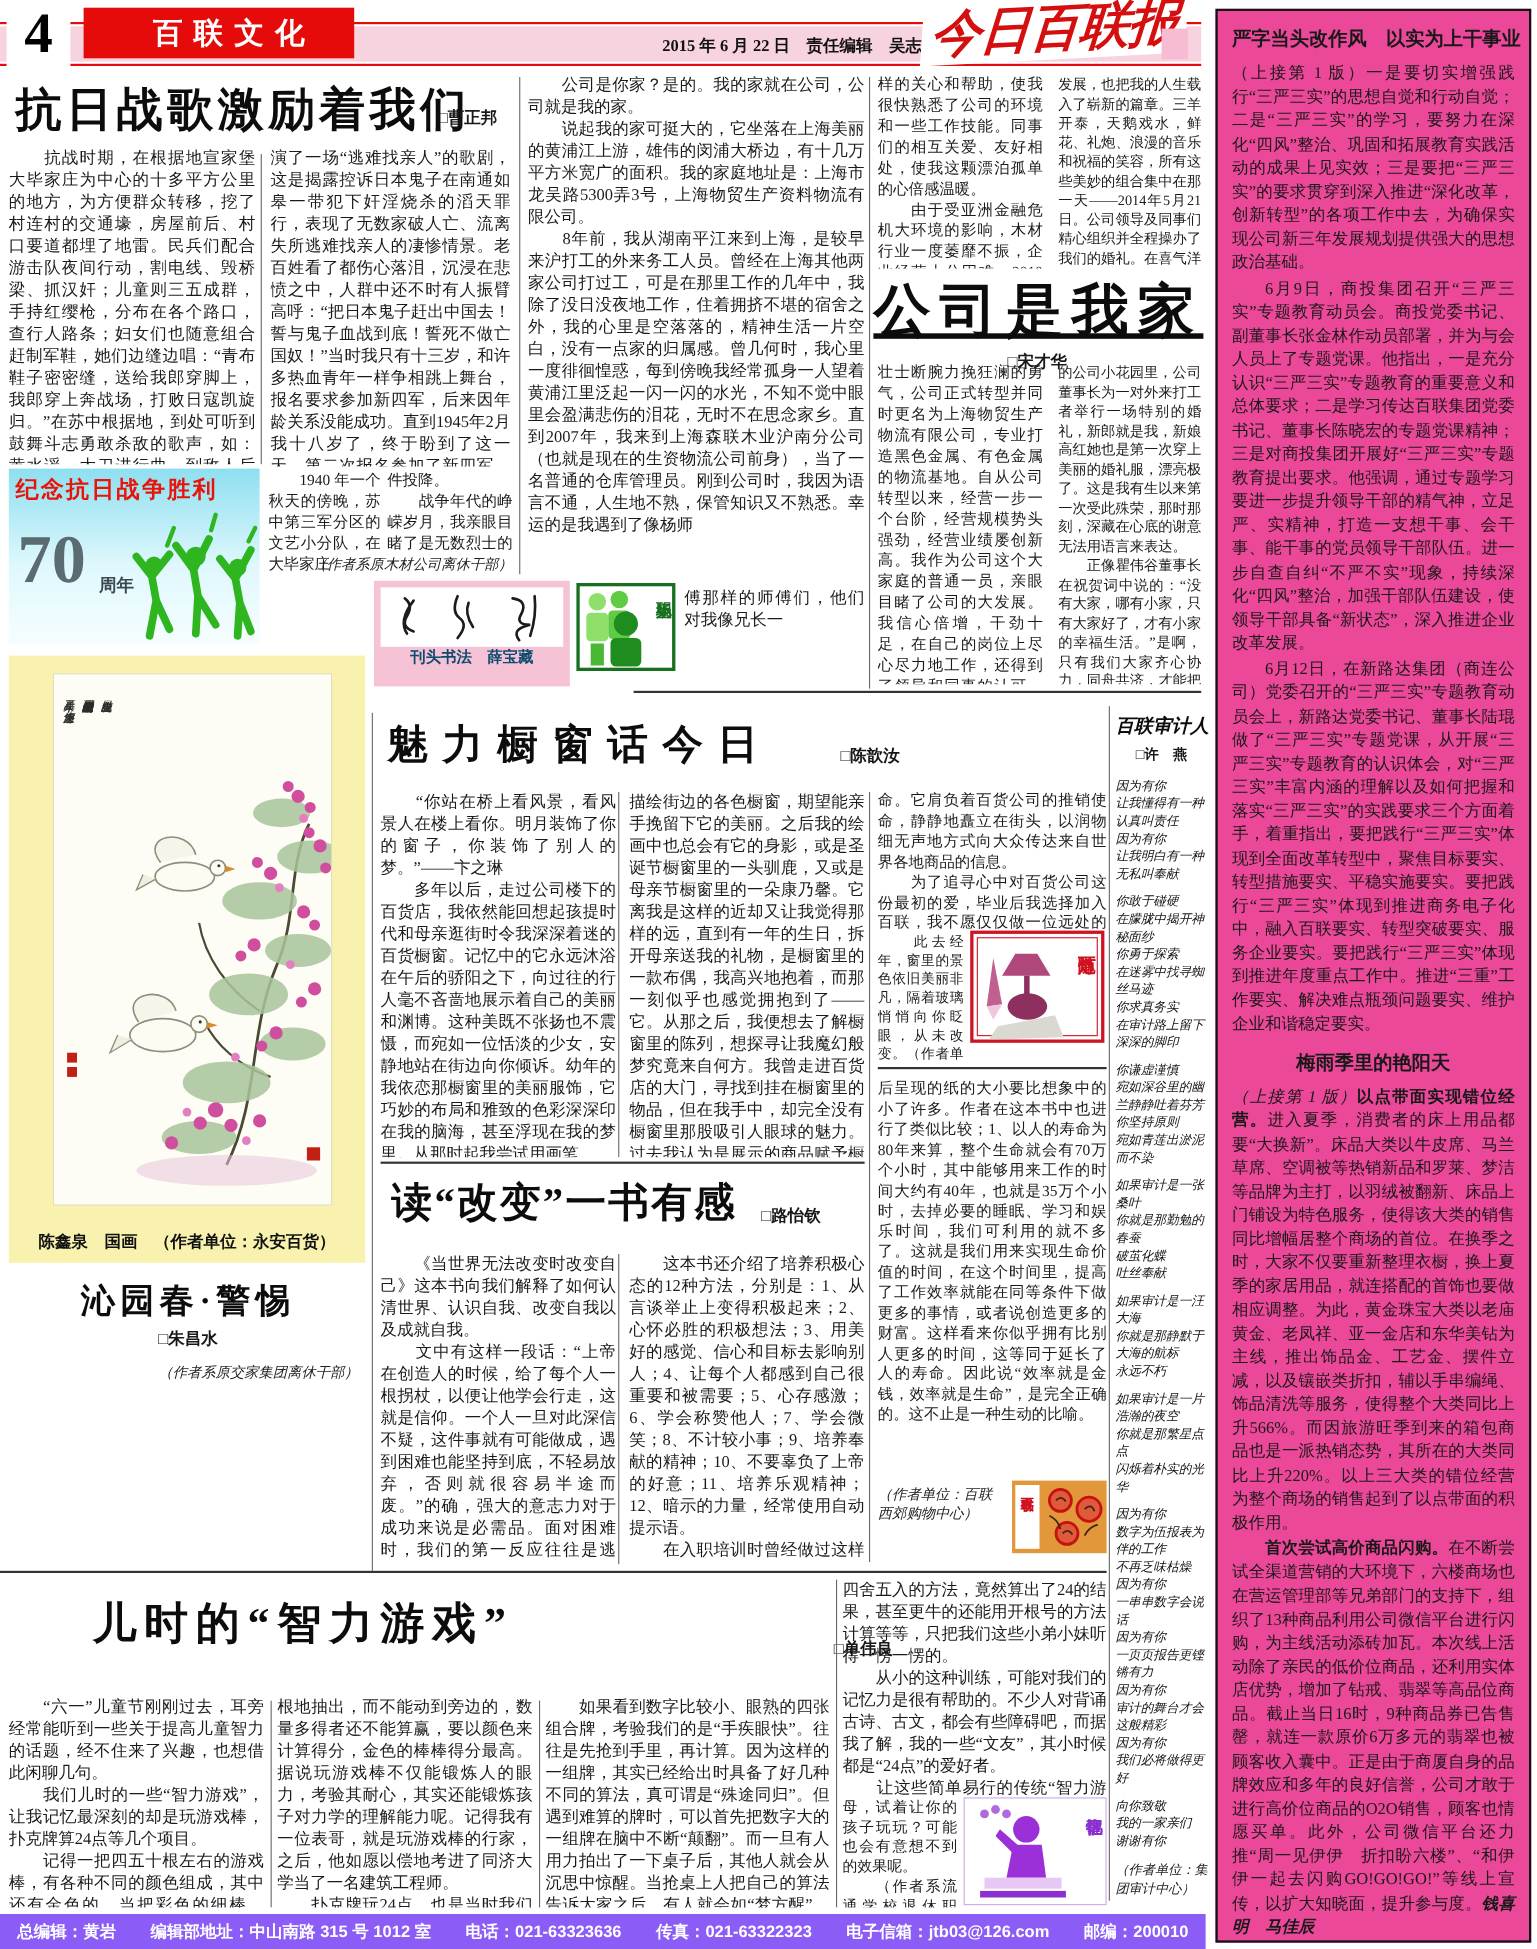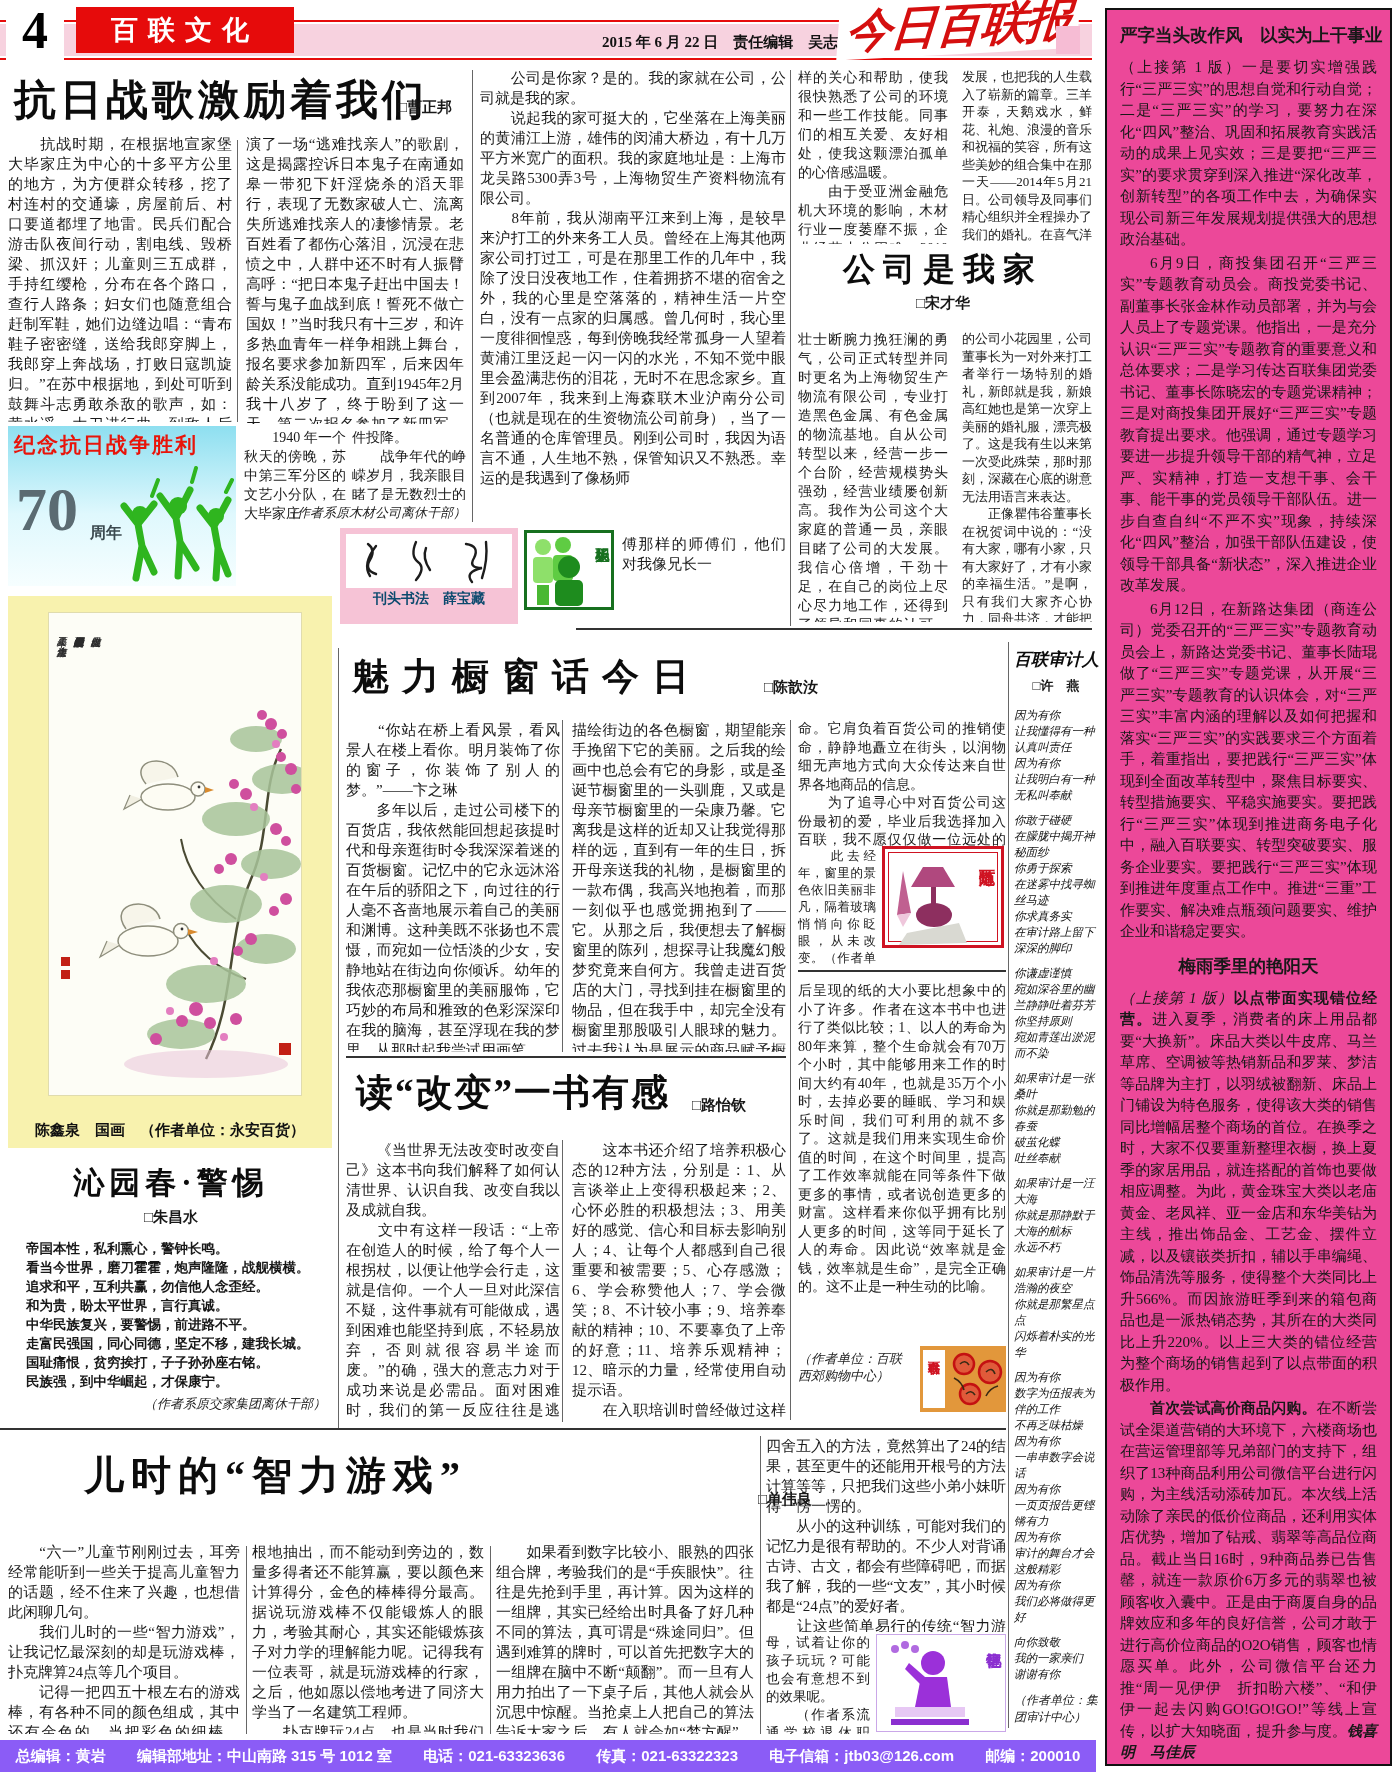--- a/index.html
+++ b/index.html
@@ -14,21 +14,21 @@
   .vline{position:absolute;width:1px;background:#666;}
   .hline{position:absolute;height:1.5px;background:#333;}
   .htitle{font-weight:bold;color:#0c0c0c;white-space:nowrap;}
   .author{font-weight:bold;font-size:15px;white-space:nowrap;}
   .vtext{writing-mode:vertical-rl;text-orientation:upright;}
   
   .band{background:#f7d2df;}
   .redrule{background:#e60b0b;}
   .pagenum{font:bold 52px/58px "Liberation Serif",serif;color:#000;background:#fff;text-align:center;}
   .secbox{background:#e60b0b;color:#fff;font:bold 27px/46px "Liberation Serif",serif;
-          text-align:center;letter-spacing:10px;}
+          text-align:center;letter-spacing:10px;padding-left:28px;}
   .dateline{font:bold 15px/18px "Liberation Serif",serif;color:#111;white-space:nowrap;}
   .masthead{font:bold italic 46px/56px "Liberation Serif",serif;color:#d50f0f;
             transform:rotate(-3deg) skewX(-7deg);letter-spacing:-1px;background:#fff;padding:0 8px;white-space:nowrap;}
   
   .sidebar{border:2.5px solid #111;box-sizing:border-box;padding:12px 13px;background:#ec4899;}
   .sidebar h3{margin:2px 0 10px;font:bold 17.5px/23px "Liberation Serif",serif;text-align:center;white-space:nowrap;}
   .sidebar p{margin:0 0 2px;font:15px/21.5px "Liberation Serif",serif;text-align:justify;text-indent:2em;}
   .sidebar .lead{font-weight:bold;}
   .sig{font-style:italic;font-weight:bold;}
   
@@ -99,21 +99,21 @@
 <div class="abs vline" style="left:472px;top:70px;height:452px;"></div>
 <div class="abs body" style="left:480px;top:68px;width:306px;height:458px;">　　公司是你家？是的。我的家就在公司，公司就是我的家。
 　　说起我的家可挺大的，它坐落在上海美丽的黄浦江上游，雄伟的闵浦大桥边，有十几万平方米宽广的面积。我的家庭地址是：上海市龙吴路5300弄3号，上海物贸生产资料物流有限公司。
 　　8年前，我从湖南平江来到上海，是较早来沪打工的外来务工人员。曾经在上海其他两家公司打过工，可是在那里工作的几年中，我除了没日没夜地工作，住着拥挤不堪的宿舍之外，我的心里是空落落的，精神生活一片空白，没有一点家的归属感。曾几何时，我心里一度徘徊惶惑，每到傍晚我经常孤身一人望着黄浦江里泛起一闪一闪的水光，不知不觉中眼里会盈满悲伤的泪花，无时不在思念家乡。直到2007年，我来到上海森联木业沪南分公司（也就是现在的生资物流公司前身），当了一名普通的仓库管理员。刚到公司时，我因为语言不通，人生地不熟，保管知识又不熟悉。幸运的是我遇到了像杨师</div>
 <div class="abs body" style="left:622px;top:534px;width:164px;height:86px;">傅那样的师傅们，他们对我像兄长一</div>
 <div class="abs vline" style="left:790px;top:70px;height:556px;"></div>
 <div class="abs body" style="left:798px;top:68px;width:150px;height:176px;font-size:14px;line-height:19px;">样的关心和帮助，使我很快熟悉了公司的环境和一些工作技能。同事们的相互关爱、友好相处，使我这颗漂泊孤单的心倍感温暖。
 　　由于受亚洲金融危机大环境的影响，木材行业一度萎靡不振，企业经营十分困难。2010年面对木材市场出现的严峻形势，公司领导审时度势，当机立断，拿出了</div>
 <div class="abs body" style="left:962px;top:68px;width:130px;height:176px;font-size:13px;line-height:17.5px;">发展，也把我的人生载入了崭新的篇章。三羊开泰，天鹅戏水，鲜花、礼炮、浪漫的音乐和祝福的笑容，所有这些美妙的组合集中在那一天——2014年5月21日。公司领导及同事们精心组织并全程操办了我们的婚礼。在喜气洋溢</div>
 <div class="abs" style="left:794px;top:248px;width:298px;text-align:center;">
-  <div class="htitle" style="font-size:32px;letter-spacing:8px;">公司是我家</div>
+  <div class="htitle" style="font-size:52px;letter-spacing:8px;text-decoration:underline;">公司是我家</div>
   <div class="author" style="margin-top:2px;">□宋才华</div>
 </div>
 <div class="abs body" style="left:798px;top:330px;width:150px;height:292px;font-size:14px;line-height:19px;">壮士断腕力挽狂澜的勇气，公司正式转型并同时更名为上海物贸生产物流有限公司，专业打造黑色金属、有色金属的物流基地。自从公司转型以来，经营一步一个台阶，经营规模势头强劲，经营业绩屡创新高。我作为公司这个大家庭的普通一员，亲眼目睹了公司的大发展。我信心倍增，干劲十足，在自己的岗位上尽心尽力地工作，还得到了领导和同事的认可，在2013年我被公司评为先进职工受到了表彰。从此，我更坚定了与公司荣辱与共、同甘共苦的信念。
 　　公司华丽的转变，跨越式的</div>
 <div class="abs body" style="left:962px;top:330px;width:130px;height:292px;font-size:13px;line-height:17.5px;">的公司小花园里，公司董事长为一对外来打工者举行一场特别的婚礼，新郎就是我，新娘高红她也是第一次穿上美丽的婚礼服，漂亮极了。这是我有生以来第一次受此殊荣，那时那刻，深藏在心底的谢意无法用语言来表达。
 　　正像瞿伟谷董事长在祝贺词中说的：“没有大家，哪有小家，只有大家好了，才有小家的幸福生活。”是啊，只有我们大家齐心协力，同舟共济，才能把我们公司这个大家庭经营好，管理好，发展好。大家好了，小家还会差吗？
 　　家，曾经是我梦寐以求的，今天我拥有了。家，是生资物流给予的，现在我得到了。生资物流不仅给了我与心爱的人结缘的平台，也给了我工作、生活和人生新的希望。领导就像我家长，同事们就像我的兄弟姐妹，我们就是一家人，我感激并会一直爱着生资物流我的家。（作者单位：生资物流）</div>
 
 <div class="abs pinkbox" style="left:340px;top:528px;width:178px;height:96px;">
   <div class="inner">
@@ -295,30 +295,20 @@
       </g>
       <ellipse cx="120" cy="445" rx="82" ry="14" fill="#e9c5d8" opacity="0.55"></ellipse>
     </svg>
   </div>
   <div class="caption abs" style="left:0;bottom:8px;width:100%;">陈鑫泉　国画　（作者单位：永安百货）</div>
 </div>
 
 <div class="abs" style="left:10px;top:1162px;width:322px;">
   <div class="htitle" style="font-size:31px;text-align:center;letter-spacing:5px;">沁园春·警惕</div>
   <div class="author" style="text-align:center;margin:4px 0 12px;">□朱昌水</div>
-  <div style="padding-left:16px;">
-      <div class="qline">帝国本性，私利熏心，警钟长鸣。</div>
-      <div class="qline">看当今世界，磨刀霍霍，炮声隆隆，战舰横横。</div>
-      <div class="qline">追求和平，互利共赢，勿信他人念歪经。</div>
-      <div class="qline">和为贵，盼太平世界，言行真诚。</div>
-      <div class="qline">中华民族复兴，要警惕，前进路不平。</div>
-      <div class="qline">走富民强国，同心同德，坚定不移，建我长城。</div>
-      <div class="qline">国耻痛恨，贫穷挨打，子子孙孙座右铭。</div>
-      <div class="qline">民族强，到中华崛起，才保康宁。</div>
-    </div>
   <div class="attr kai" style="margin-top:4px;padding-right:6px;">（作者系原交家集团离休干部）</div>
 </div>
 
 <div class="abs vline" style="left:1008px;top:642px;height:1086px;"></div>
 <div class="abs" style="left:1014px;top:648px;width:84px;">
   <div class="htitle kai" style="font-size:17px;text-align:center;margin-bottom:6px;">百联审计人</div>
   <div style="font-weight:bold;font-size:13px;text-align:center;margin-bottom:12px;">□许　燕</div>
   <div>
       <div class="pl">因为有你</div>
       <div class="pl">让我懂得有一种认真叫责任</div>

